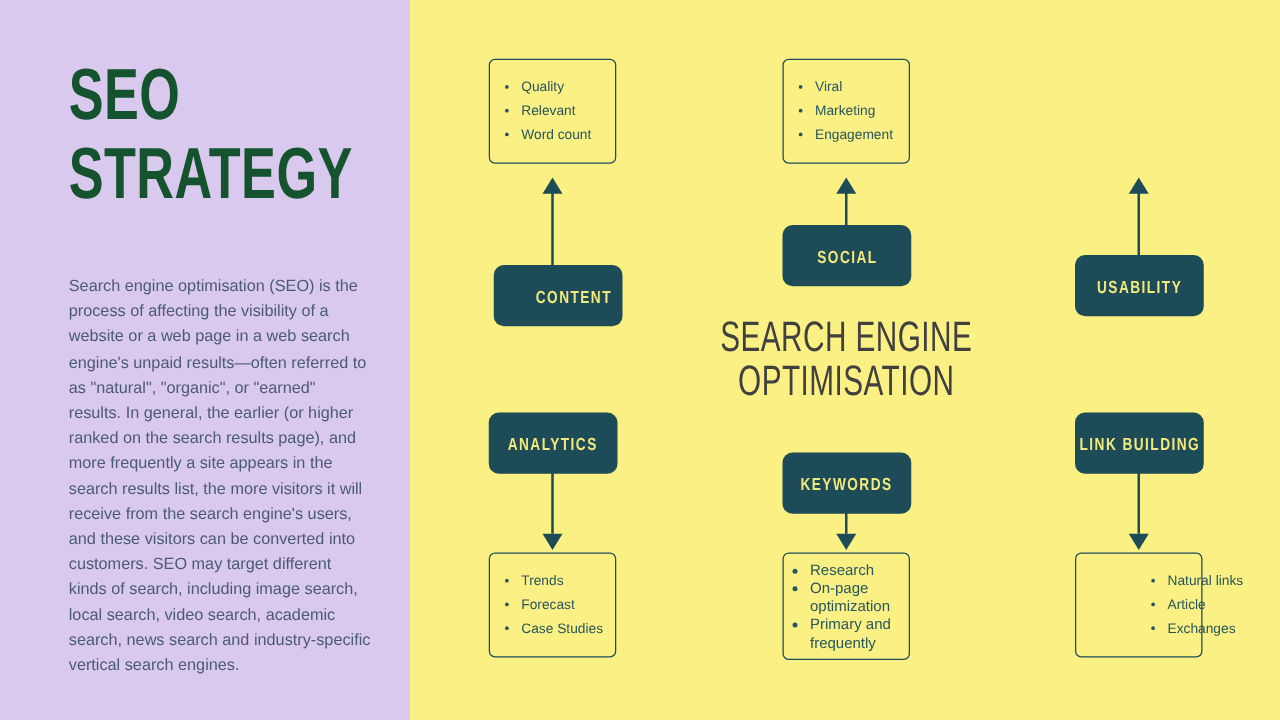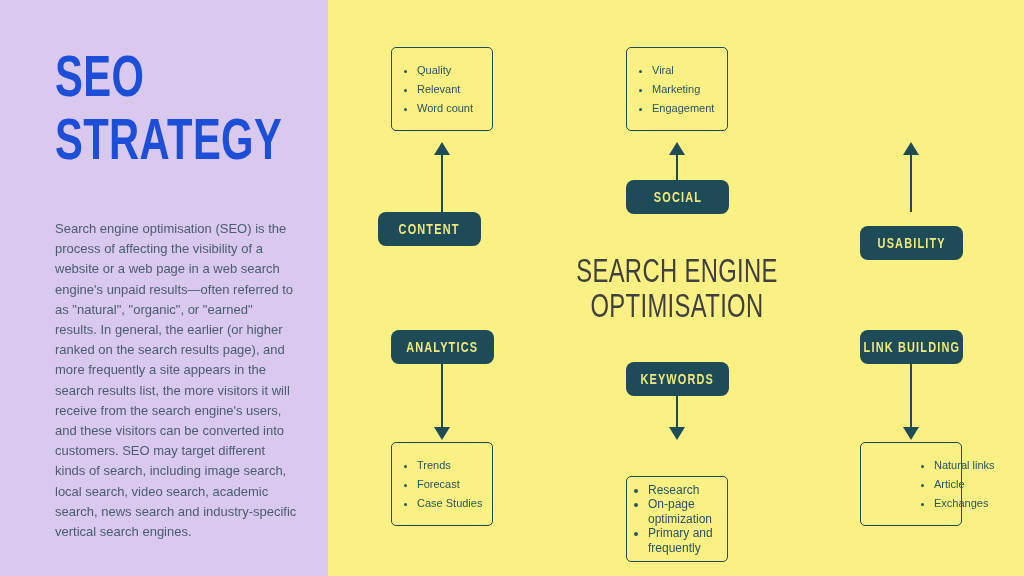--- a/index.html
+++ b/index.html
@@ -4,21 +4,21 @@
 <style>
   * { box-sizing: border-box; margin: 0; padding: 0; }
   html, body { width: 1024px; height: 576px; overflow: hidden; }
   body { font-family: "Liberation Sans", sans-serif; position: relative; }
 
   
   .sidebar {
     position: absolute; left: 0; top: 0; width: 328px; height: 576px;
     background: #d9c9ee;
   }
-  .seo-title { position: absolute; left: 55px; top: 44px; color: #1d4ed8; font-weight: bold; }
+  .seo-title { position: absolute; left: 55px; top: 44px; color: #14532d; font-weight: bold; }
   .seo-title .tline {
     display: block; font-size: 58px; line-height: 63px; white-space: nowrap;
     transform: scaleX(0.72); transform-origin: left center; letter-spacing: 0.5px;
   }
   .sidebar-paragraph {
     position: absolute; left: 55px; top: 219px; width: 242px;
     font-size: 13px; line-height: 20.2px; color: #4b5b72;
   }
 
   
@@ -42,21 +42,21 @@
     border: 1.5px solid #1d4b58; border-radius: 5px;
     display: flex; align-items: center;
   }
   .node-box ul { margin: 0; padding-left: 25px; color: #28565e; font-size: 11px; line-height: 19px; }
   .node-box.nowrap li { white-space: nowrap; }
   .node-box.compact { height: 86px; }
   .node-box.compact ul { font-size: 12px; line-height: 14.5px; padding-left: 21px; padding-right: 2px; }
 
   
   .pill {
-    position: absolute; width: 103px; height: 34px; background: #1d4b58;
+    position: absolute; width: 103px; height: 49px; background: #1d4b58;
     border-radius: 8px; display: flex; align-items: center; justify-content: center;
   }
   .pill span {
     flex: none; color: #f2e97c; font-weight: bold; font-size: 14px;
     letter-spacing: 1.5px; white-space: nowrap; transform: scaleX(0.78);
   }
 
   
   .aline { position: absolute; width: 2px; background: #1d4b58; }
   .ahead-up {
@@ -105,27 +105,27 @@
 
   <div class="ahead-up" style="left:106px; top:142px;"></div>
   <div class="aline" style="left:113px; top:153px; height:59px;"></div>
 
   <div class="ahead-up" style="left:341px; top:142px;"></div>
   <div class="aline" style="left:348px; top:153px; height:27px;"></div>
 
   <div class="ahead-up" style="left:575px; top:142px;"></div>
   <div class="aline" style="left:582px; top:153px; height:59px;"></div>
 
-  <div class="pill" style="left:50px; top:212px;">
+  <div class="pill" style="left:67px; top:212px;justify-content:flex-end;">
     <span>CONTENT</span>
   </div>
   <div class="pill" style="left:298px; top:180px;">
     <span>SOCIAL</span>
   </div>
-  <div class="pill" style="left:532px; top:226px;text-align:right;">
+  <div class="pill" style="left:532px; top:204px;text-align:right;">
     <span>USABILITY</span>
   </div>
 
   <div class="pill" style="left:63px; top:330px;">
     <span>ANALYTICS</span>
   </div>
   <div class="pill" style="left:532px; top:330px;">
     <span>LINK BUILDING</span>
   </div>
   <div class="pill" style="left:298px; top:362px;">
@@ -141,21 +141,21 @@
   <div class="aline" style="left:582px; top:364px; height:63px;"></div>
   <div class="ahead-down" style="left:575px; top:427px;"></div>
 
   <div class="node-box nowrap" style="left:63px; top:442px;">
     <ul>
       <li>Trends</li>
       <li>Forecast</li>
       <li>Case Studies</li>
     </ul>
   </div>
-  <div class="node-box compact" style="left:298px; top:442px;margin-top:34px;">
+  <div class="node-box compact" style="left:298px; top:442px;">
     <ul>
       <li>Research</li>
       <li>On-page optimization</li>
       <li>Primary and frequently</li>
     </ul>
   </div>
   <div class="node-box nowrap" style="left:532px; top:442px;padding-left:48px;">
     <ul>
       <li>Natural links</li>
       <li>Article</li>

